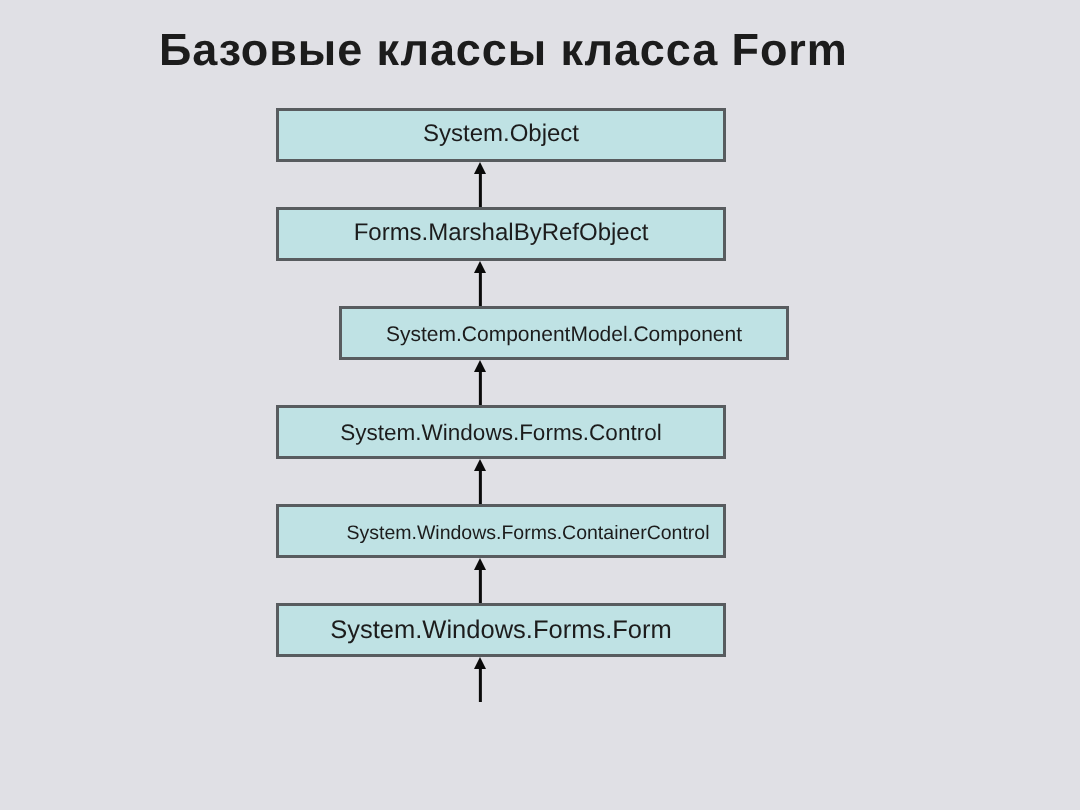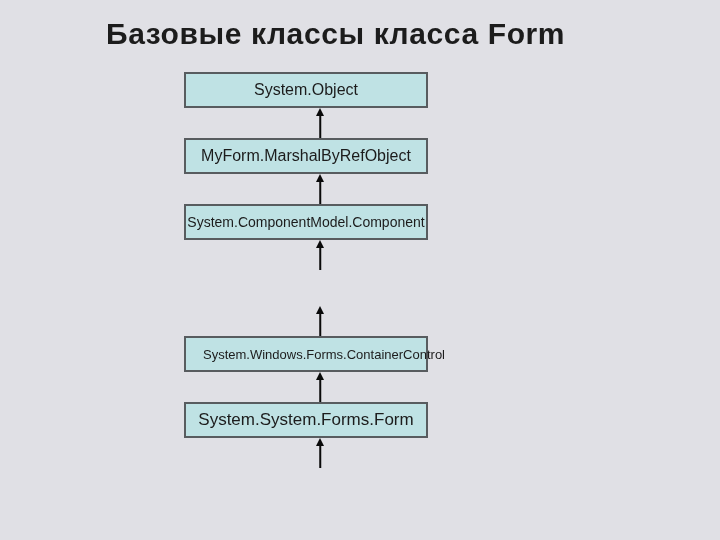--- a/index.html
+++ b/index.html
@@ -22,21 +22,21 @@
     color: var(--text, #141414);
     white-space: nowrap;
   }
   .diagram {
     position: absolute;
     inset: 0;
   }
   .node {
     position: absolute;
     left: 184px;
-    width: 244px;
+    width: 300px;
     height: 36px;
     box-sizing: border-box;
     background: var(--box-fill, #bfe2e4);
     border: 2px solid var(--box-border, #585c5f);
     display: flex;
     align-items: center;
     justify-content: center;
     color: var(--text, #1c1c1c);
     white-space: nowrap;
   }
@@ -74,45 +74,48 @@
   <h1 class="slide-title">Базовые классы класса Form</h1>
   <div class="diagram" id="diagram">
       <div class="node" style="top: 72px; font-size: 16px;">
         <span>System.Object</span>
       </div>
       <div class="connector" style="top: 108px;">
         <div class="arrowhead"></div>
         <div class="conn-line"></div>
       </div>
       <div class="node" style="top: 138px; font-size: 16px;">
-        <span>MyForm.MarshalByRefObject</span>
+        <span>Forms.MarshalByRefObject</span>
       </div>
       <div class="connector" style="top: 174px;">
         <div class="arrowhead"></div>
         <div class="conn-line"></div>
       </div>
-      <div class="node" style="top: 204px; font-size: 14px;">
+      <div class="node" style="top: 204px; font-size: 14px; margin-left: 42px;">
         <span>System.ComponentModel.Component</span>
       </div>
       <div class="connector" style="top: 240px;">
         <div class="arrowhead"></div>
         <div class="conn-line"></div>
+      </div>
+      <div class="node" style="top: 270px; font-size: 15px;">
+        <span>System.Windows.Forms.Control</span>
       </div>
       <div class="connector" style="top: 306px;">
         <div class="arrowhead"></div>
         <div class="conn-line"></div>
       </div>
       <div class="node" style="top: 336px; font-size: 13px; padding-left: 36px;">
         <span>System.Windows.Forms.ContainerControl</span>
       </div>
       <div class="connector" style="top: 372px;">
         <div class="arrowhead"></div>
         <div class="conn-line"></div>
       </div>
       <div class="node" style="top: 402px; font-size: 17px;">
-        <span>System.System.Forms.Form</span>
+        <span>System.Windows.Forms.Form</span>
       </div>
       <div class="connector" style="top: 438px;">
         <div class="arrowhead"></div>
         <div class="conn-line"></div>
       </div>
     </div>
 </div>
 
 </body></html>

